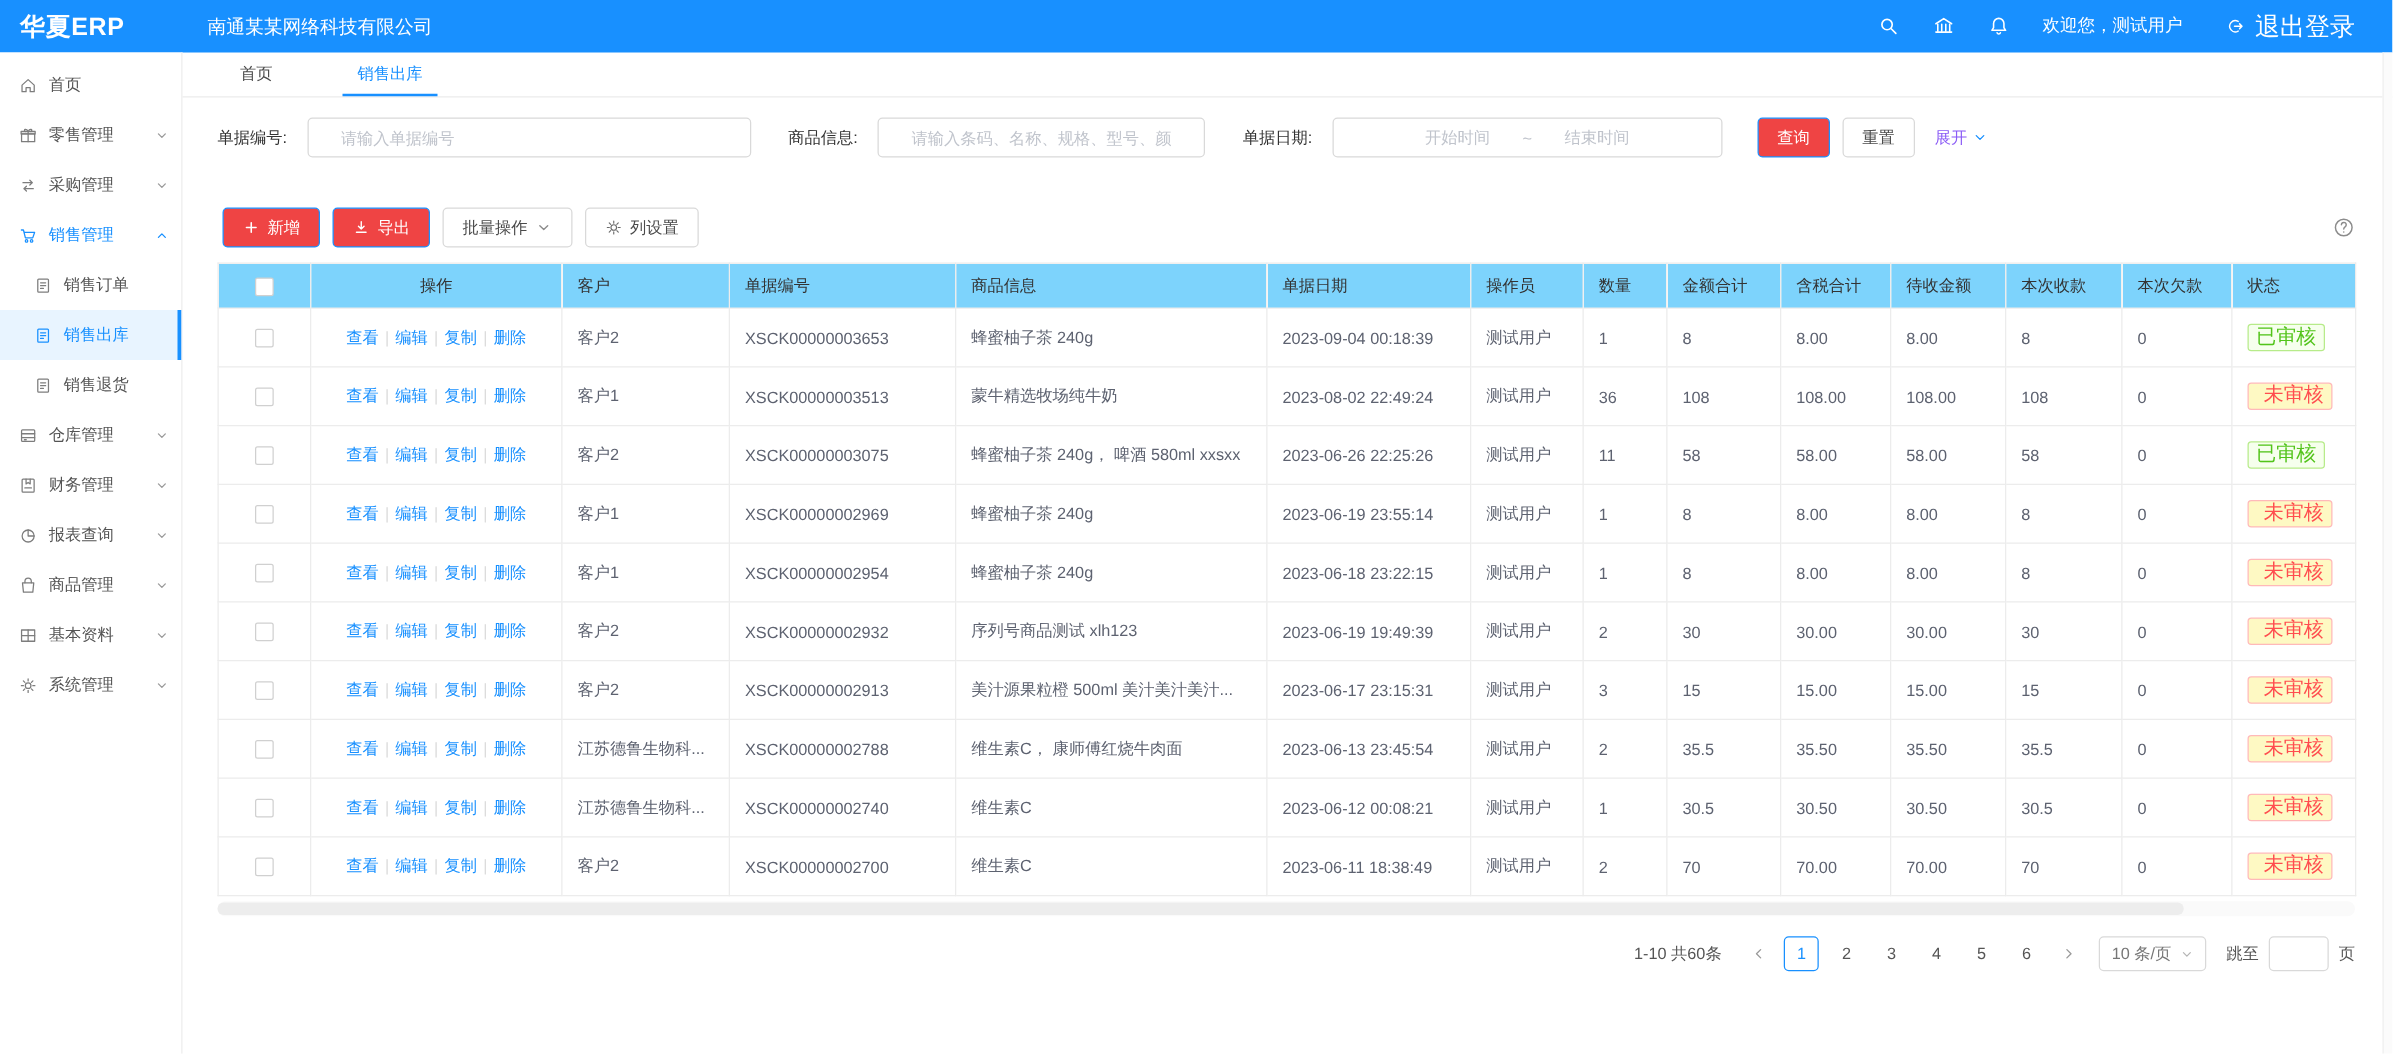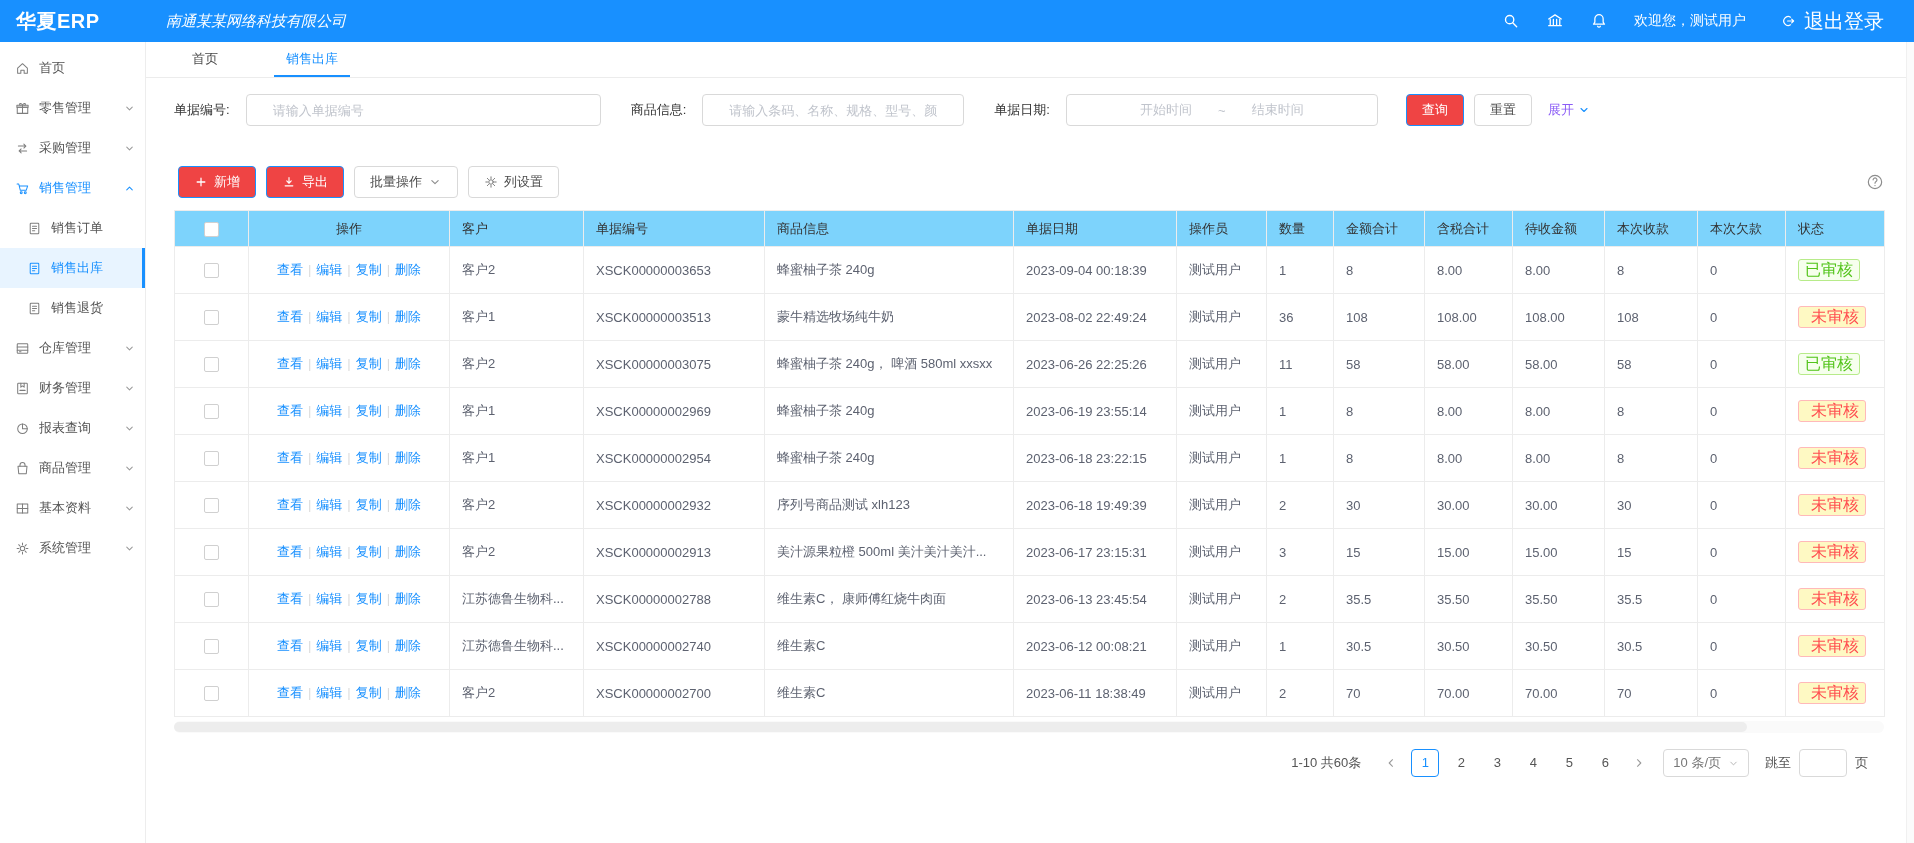--- a/index.html
+++ b/index.html
@@ -3,21 +3,21 @@
 <meta charset="utf-8">
 <style>
   * { box-sizing: border-box; margin: 0; padding: 0; }
   html,body { width:1914px; height:843px; overflow:hidden; background:#fff;
     font-family:"Liberation Sans","DejaVu Sans",sans-serif; }
   .app { width:1914px; height:843px; display:flex; flex-direction:column; }
 
   
   .topbar { height:42px; background:#1890ff; display:flex; align-items:center; color:#fff; flex:0 0 42px; }
   .logo { width:146px; padding-left:16px; font-size:20px; font-weight:bold; letter-spacing:.5px; cursor:pointer; }
-  .company { font-size:15px; margin-left:20px;font-style:italic; }
+  .company { font-size:15px; margin-left:20px; }
   .tb-spacer { flex:1; }
   .hicon { width:18px; height:18px; margin-right:26px; cursor:pointer; display:inline-flex; align-items:center; justify-content:center; }
   .hicon svg { width:18px; height:18px; }
   .welcome { font-size:14px; margin-right:34px; }
   .logout { display:inline-flex; align-items:center; gap:8px; font-size:20px; margin-right:30px; cursor:pointer; }
   .logout svg { width:16px; height:16px; }
 
   
   .body-row { flex:1; display:flex; min-height:0; }
   .sidebar { width:146px; flex:0 0 146px; border-right:1px solid #ededed; padding-top:6px; background:#fff; }
@@ -76,21 +76,21 @@
   .asep { color:#dcdcdc; margin:0 5px; }
   .badge { display:inline-block; font-size:16px; line-height:18px; padding:1px 6px; border-radius:3px; border:1px solid; }
   .badge.approved { color:#52c41a; border-color:#b7eb8a; background:#f6ffed; }
   .badge.pending  { color:#ff4d4f; border-color:#ffb9b9; background:#fef9c3;padding-left:12px; }
 
   .hscrollbar { margin:4px 30px 0 28px; height:12px; background:#fafafa; border-radius:6px; position:relative; cursor:pointer; }
   .hscrollbar .thumb { position:absolute; left:0; top:1px; height:10px; width:92%; background:#ededed; border-radius:5px; }
 
   
   .pagination { display:flex; align-items:center; justify-content:flex-end; gap:8px;
-    padding:16px 46px 0 0; font-size:13px; color:#555; }
+    padding:16px 30px 0 0; font-size:13px; color:#555; }
   .pg-total { margin-right:10px; }
   .pg-arrow { width:24px; height:28px; display:inline-flex; align-items:center; justify-content:center; color:#9a9a9a; cursor:pointer; }
   .pg-arrow svg { width:12px; height:12px; }
   .pg-nums { display:inline-flex; gap:8px; }
   .pg-num { min-width:28px; height:28px; line-height:26px; text-align:center; border:1px solid transparent;
     border-radius:4px; cursor:pointer; color:#555; }
   .pg-num.current { border-color:#1890ff; color:#1890ff; }
   .pg-size { height:28px; border:1px solid #d9d9d9; border-radius:4px; padding:0 9px; display:inline-flex;
     align-items:center; gap:7px; color:#777; cursor:pointer; margin-left:4px; }
   .pg-size svg { width:11px; height:11px; color:#b5b5b5; }
@@ -490,21 +490,21 @@
                 <td>8</td>
                 <td>0</td>
                 <td><span class="badge pending">未审核</span></td>
               </tr>
               <tr>
                 <td class="c-check"><span class="cb"></span></td>
                 <td class="c-op"><span class="alink">查看</span><span class="asep">|</span><span class="alink">编辑</span><span class="asep">|</span><span class="alink">复制</span><span class="asep">|</span><span class="alink">删除</span></td>
                 <td>客户2</td>
                 <td>XSCK00000002932</td>
                 <td>序列号商品测试 xlh123</td>
-                <td>2023-06-18 19:49:39</td>
+                <td>2023-06-19 19:49:39</td>
                 <td>测试用户</td>
                 <td>2</td>
                 <td>30</td>
                 <td>30.00</td>
                 <td>30.00</td>
                 <td>30</td>
                 <td>0</td>
                 <td><span class="badge pending">未审核</span></td>
               </tr>
               <tr>

